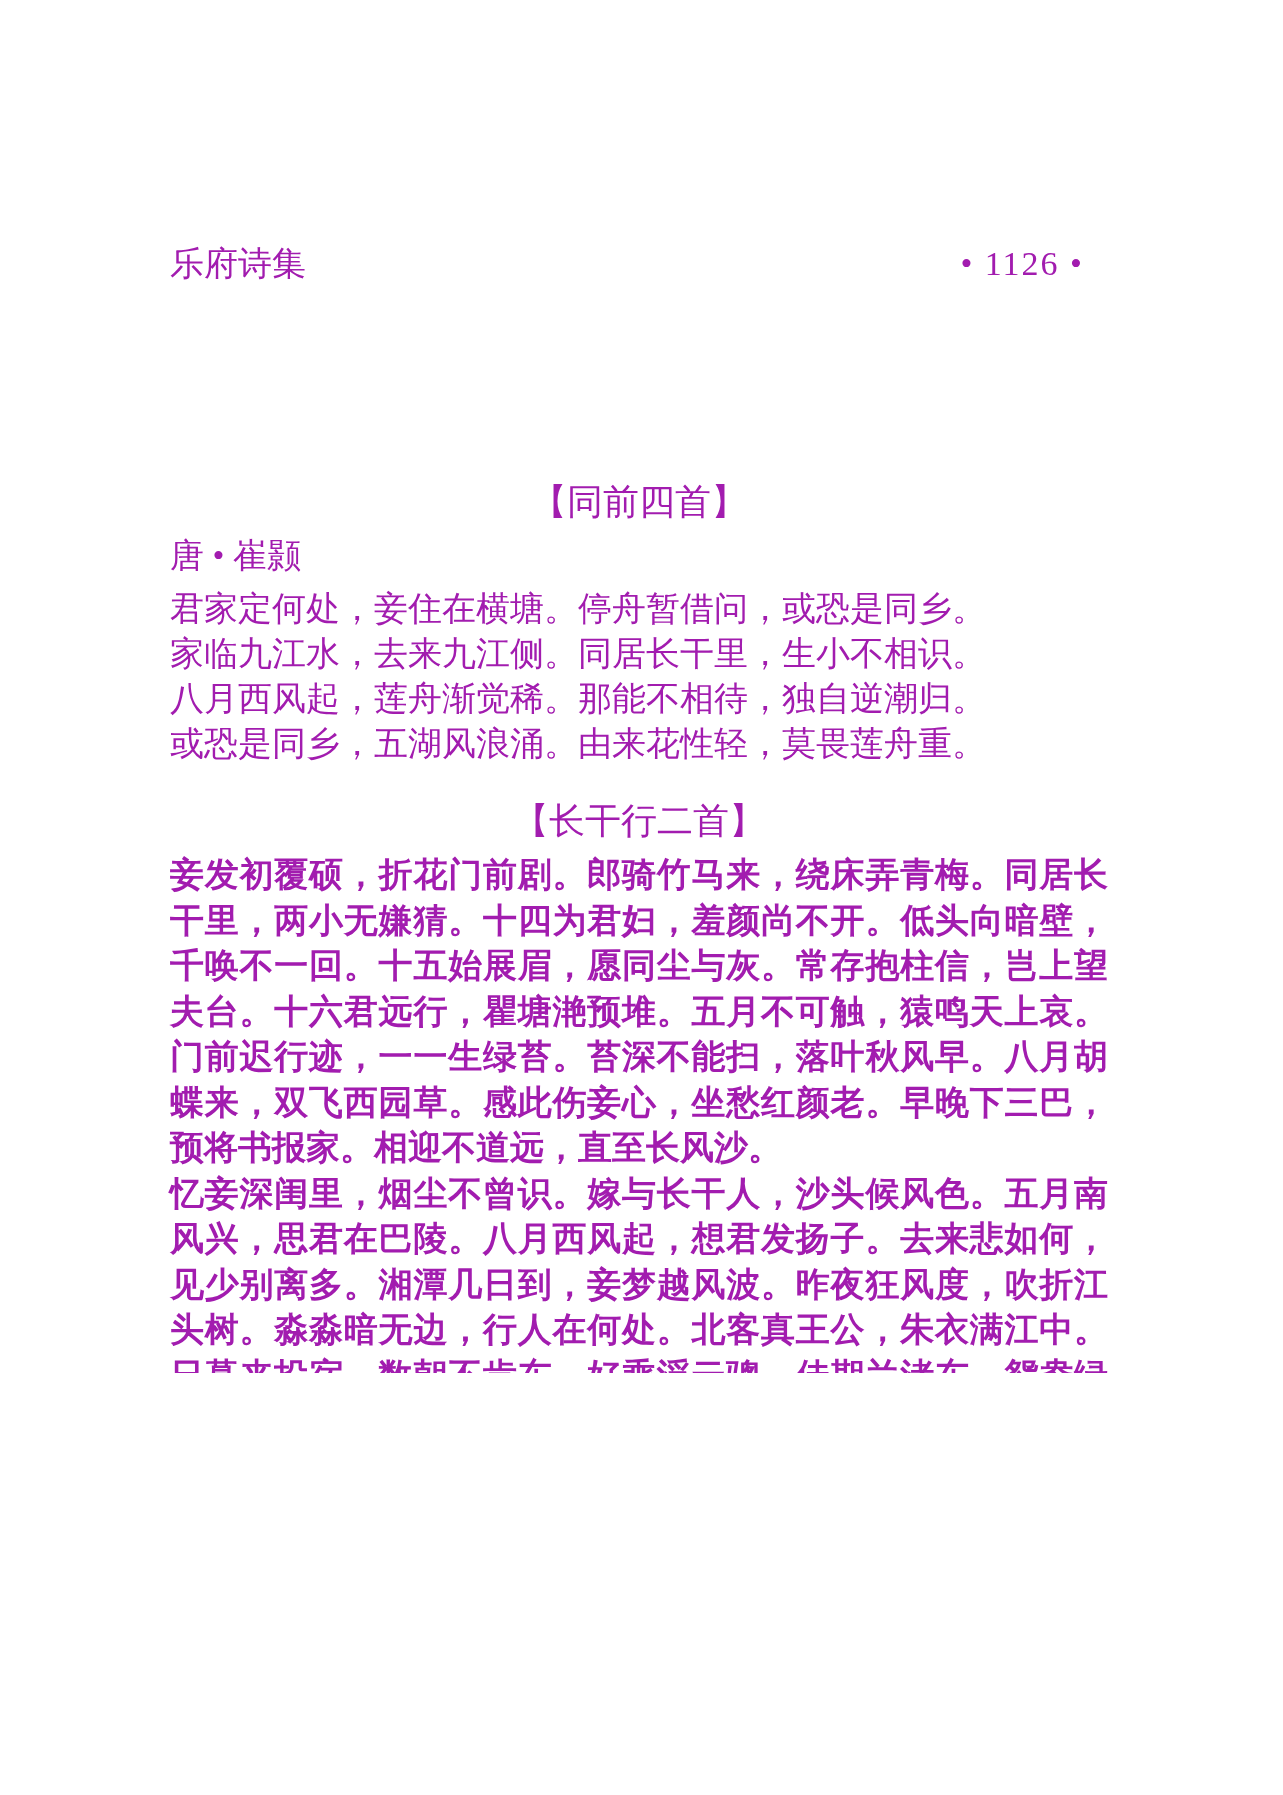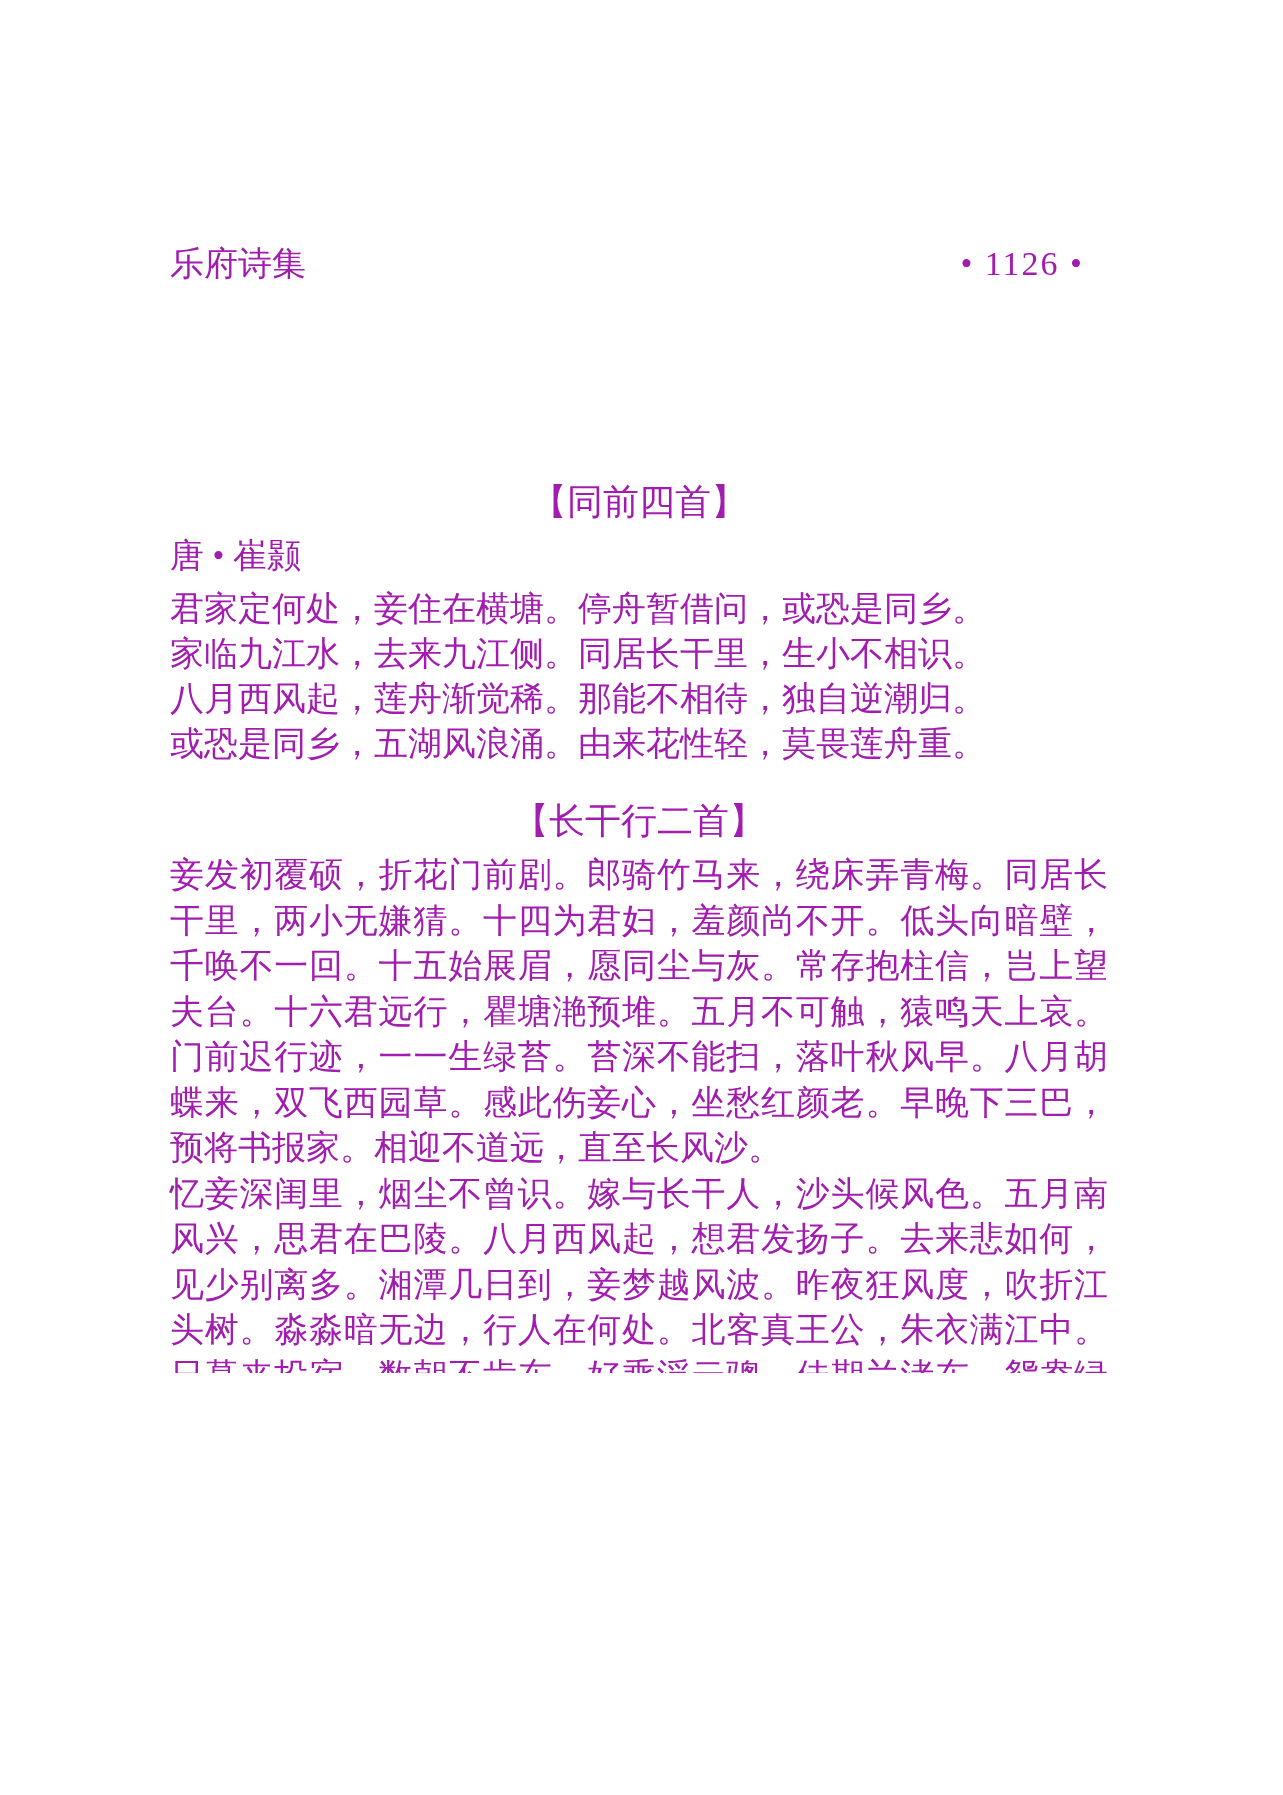--- a/index.html
+++ b/index.html
@@ -53,20 +53,21 @@
   }
   .poem-line {
     font-size: 34px;
     line-height: 45px;
   }
   .poem-paragraph {
     font-size: 34px;
     line-height: 45.5px;
     text-align: justify;
     margin: 0;
+    font-weight: bold;
   }
 </style>
 </head>
 <body>
 
 <div class="page">
 
   <header class="page-header">
     <span class="book-title">乐府诗集</span>
     <span class="page-number">• 1126 •</span>

